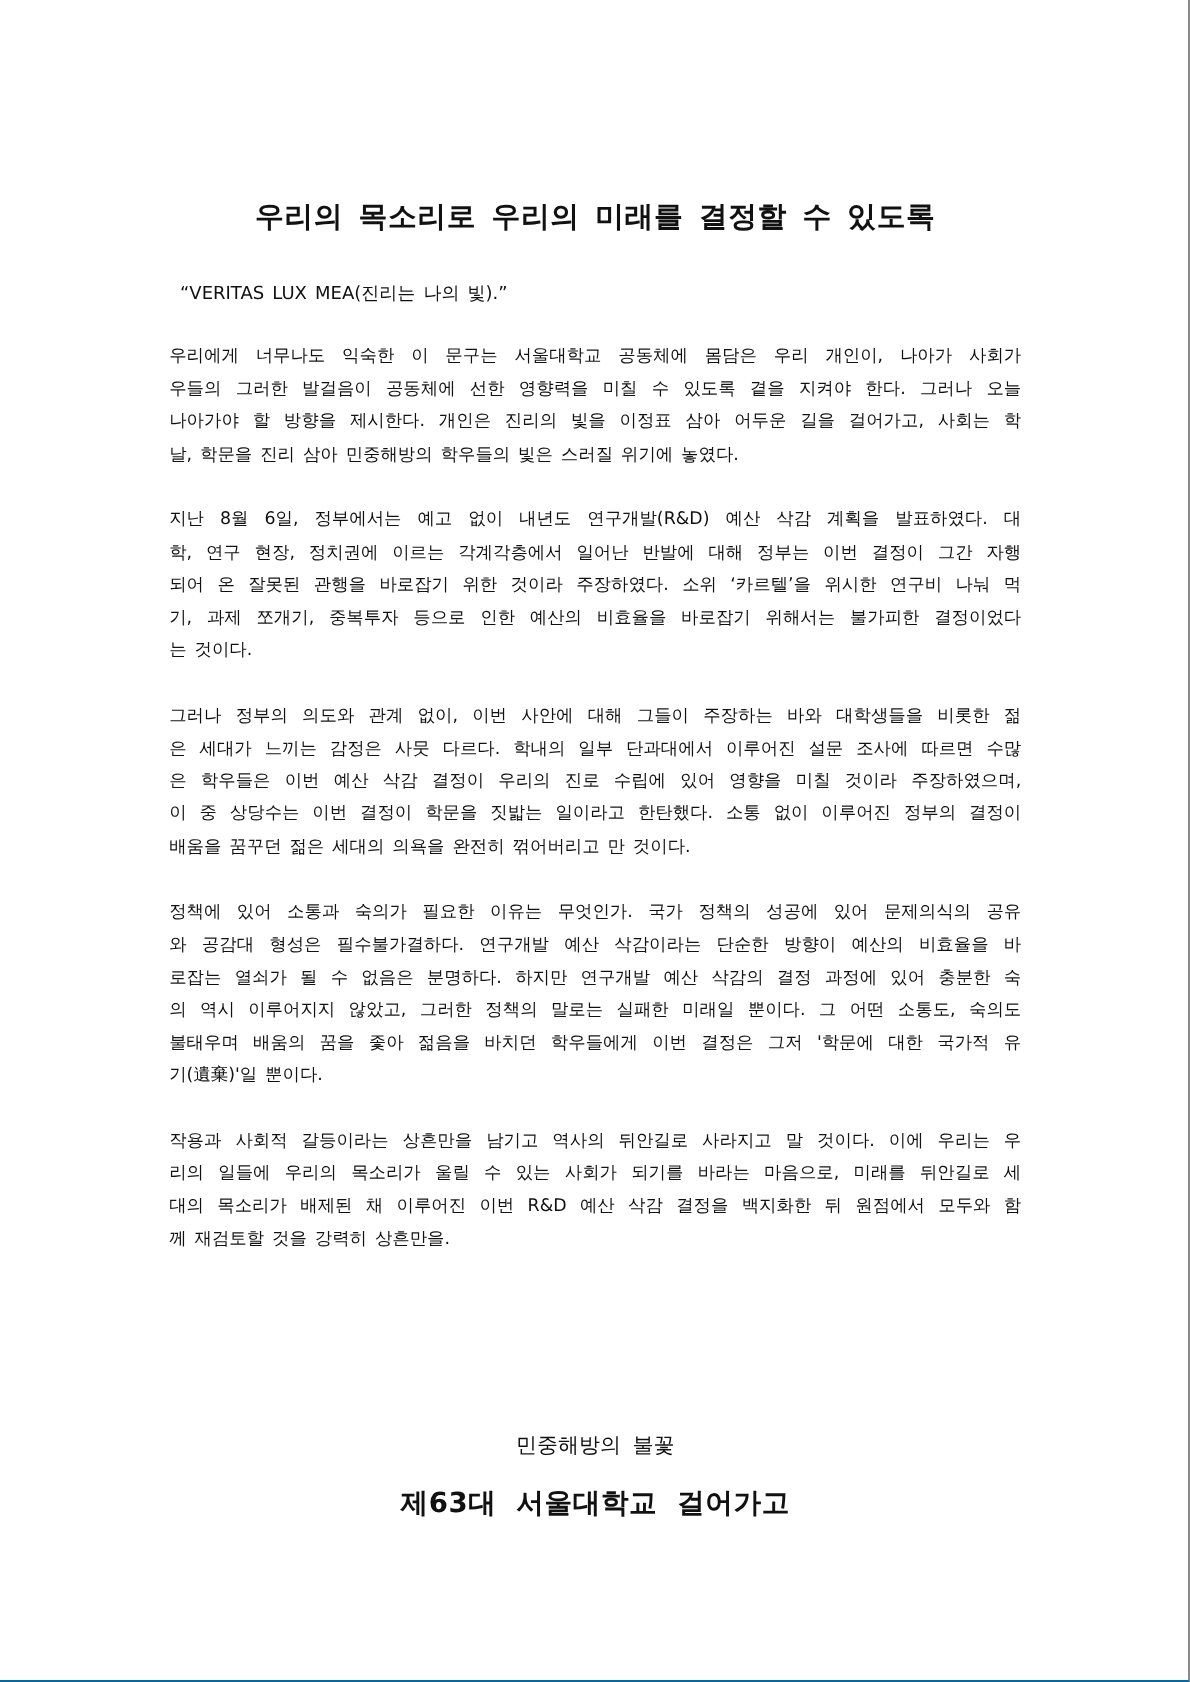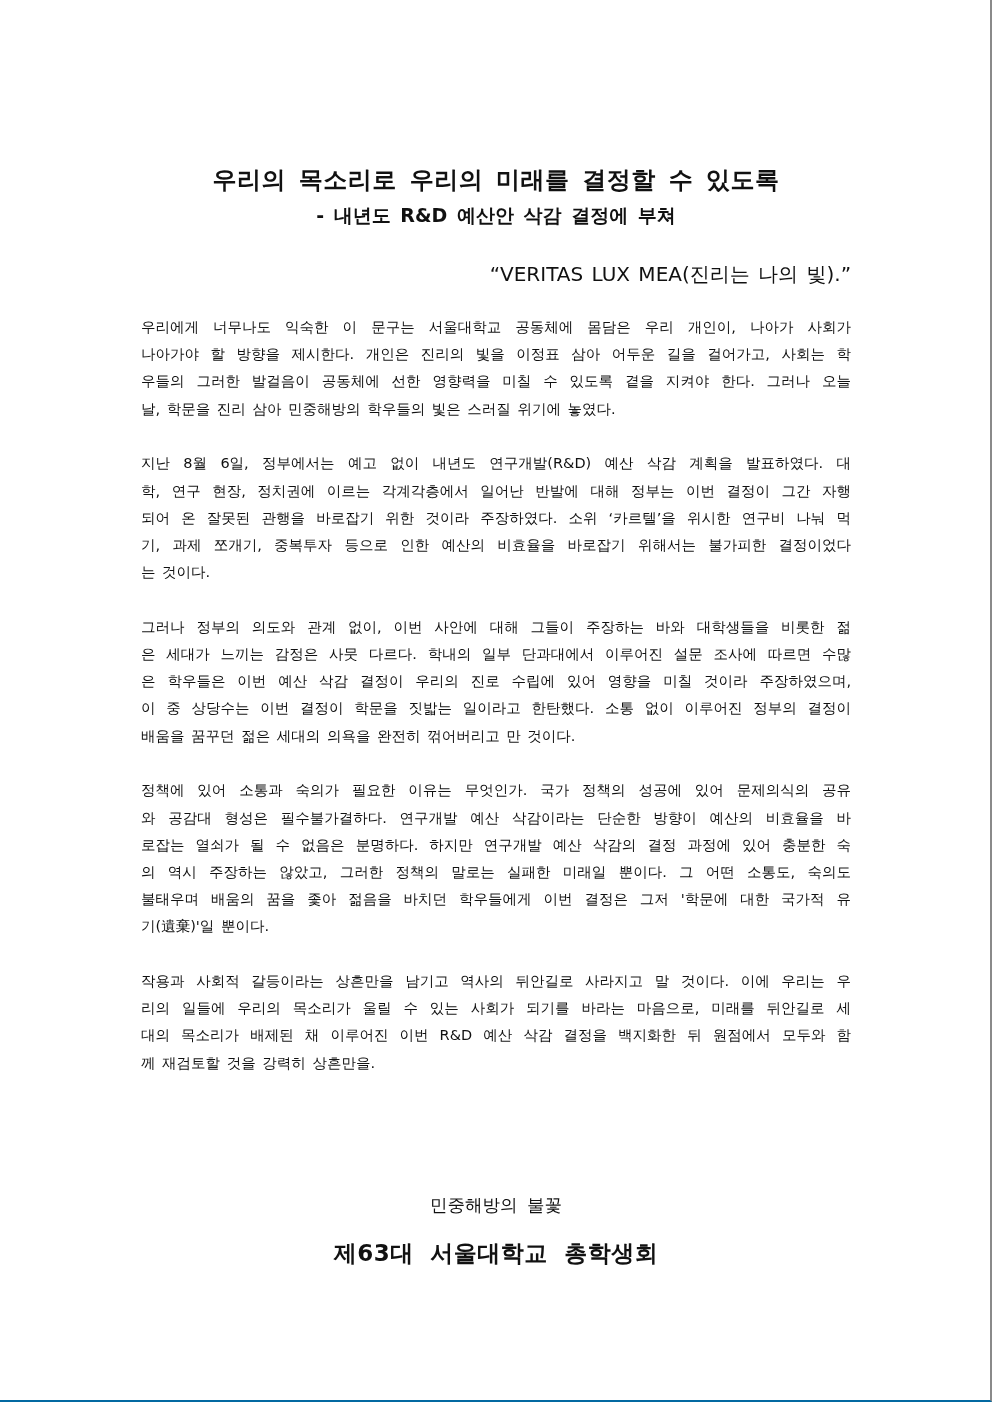--- a/index.html
+++ b/index.html
@@ -45,26 +45,25 @@
     .subtitle {
       text-align: center;
       font-size: 19px;
       margin: 0;
       line-height: 30px;
       height: 30px;
       word-spacing: 3px;
       white-space: nowrap;
     }
     .motto {
-      font-size: 20px;
+      font-size: 15px;
       line-height: 27px;
       margin: 31px 0 0 0;
       padding-left: 9px;
       word-spacing: 2px;
-      text-align: right;
     }
     .para {
       font-size: 14.5px;
       line-height: 27.2px;
       text-align: justify;
       text-align-last: left;
       margin: 0;
       word-spacing: 2px;
     }
     .para .line {
@@ -102,29 +101,28 @@
       word-spacing: 8px;
       letter-spacing: 0.5px;
     }
   </style>
 </head>
 <body>
 
 <div class="page">
   <div class="content">
     <h1 class="title">우리의 목소리로 우리의 미래를 결정할 수 있도록</h1>
-    <h2 class="subtitle">- 내년도 R&amp;D 예산안 삭감 결정에 부쳐</h2>
     <p class="motto">“VERITAS LUX MEA(진리는 나의 빛).”</p>
 
     <div class="gap-first"></div>
 
     <p class="para">
       <span class="line"> 우리에게 너무나도 익숙한 이 문구는 서울대학교 공동체에 몸담은 우리 개인이, 나아가 사회가</span>
+      <span class="line">우들의 그러한 발걸음이 공동체에 선한 영향력을 미칠 수 있도록 곁을 지켜야 한다. 그러나 오늘</span>
       <span class="line">나아가야 할 방향을 제시한다. 개인은 진리의 빛을 이정표 삼아 어두운 길을 걸어가고, 사회는 학</span>
-      <span class="line">우들의 그러한 발걸음이 공동체에 선한 영향력을 미칠 수 있도록 곁을 지켜야 한다. 그러나 오늘</span>
       <span class="line last">날, 학문을 진리 삼아 민중해방의 학우들의 빛은 스러질 위기에 놓였다.</span>
     </p>
 
     <div class="gap"></div>
 
     <p class="para">
       <span class="line"> 지난 8월 6일, 정부에서는 예고 없이 내년도 연구개발(R&amp;D) 예산 삭감 계획을 발표하였다. 대</span>
       <span class="line">학, 연구 현장, 정치권에 이르는 각계각층에서 일어난 반발에 대해 정부는 이번 결정이 그간 자행</span>
       <span class="line">되어 온 잘못된 관행을 바로잡기 위한 것이라 주장하였다. 소위 ‘카르텔’을 위시한 연구비 나눠 먹</span>
       <span class="line">기, 과제 쪼개기, 중복투자 등으로 인한 예산의 비효율을 바로잡기 위해서는 불가피한 결정이었다</span>
@@ -140,32 +138,32 @@
       <span class="line">이 중 상당수는 이번 결정이 학문을 짓밟는 일이라고 한탄했다. 소통 없이 이루어진 정부의 결정이</span>
       <span class="line last">배움을 꿈꾸던 젊은 세대의 의욕을 완전히 꺾어버리고 만 것이다.</span>
     </p>
 
     <div class="gap"></div>
 
     <p class="para">
       <span class="line"> 정책에 있어 소통과 숙의가 필요한 이유는 무엇인가. 국가 정책의 성공에 있어 문제의식의 공유</span>
       <span class="line">와 공감대 형성은 필수불가결하다. 연구개발 예산 삭감이라는 단순한 방향이 예산의 비효율을 바</span>
       <span class="line">로잡는 열쇠가 될 수 없음은 분명하다. 하지만 연구개발 예산 삭감의 결정 과정에 있어 충분한 숙</span>
-      <span class="line">의 역시 주장하는 않았고, 그러한 정책의 말로는 실패한 미래일 뿐이다. 그 어떤 소통도, 숙의도</span>
+      <span class="line">의 역시 이루어지지 않았고, 그러한 정책의 말로는 실패한 미래일 뿐이다. 그 어떤 소통도, 숙의도</span>
       <span class="line">불태우며 배움의 꿈을 좇아 젊음을 바치던 학우들에게 이번 결정은 그저 '학문에 대한 국가적 유</span>
       <span class="line last">기(遺棄)'일 뿐이다.</span>
     </p>
 
     <div class="gap"></div>
 
     <p class="para">
       <span class="line">작용과 사회적 갈등이라는 상흔만을 남기고 역사의 뒤안길로 사라지고 말 것이다. 이에 우리는 우</span>
       <span class="line">리의 일들에 우리의 목소리가 울릴 수 있는 사회가 되기를 바라는 마음으로, 미래를 뒤안길로 세</span>
       <span class="line">대의 목소리가 배제된 채 이루어진 이번 R&amp;D 예산 삭감 결정을 백지화한 뒤 원점에서 모두와 함</span>
       <span class="line last">께 재검토할 것을 강력히 상흔만을.</span>
     </p>
   </div>
 
   <div class="signature">
     <p class="sig-slogan">민중해방의 불꽃</p>
-    <p class="sig-org">제63대 서울대학교 총학생회</p>
+    <p class="sig-org">제63대 서울대학교 걸어가고</p>
   </div>
 </div>
 
 </body></html>

